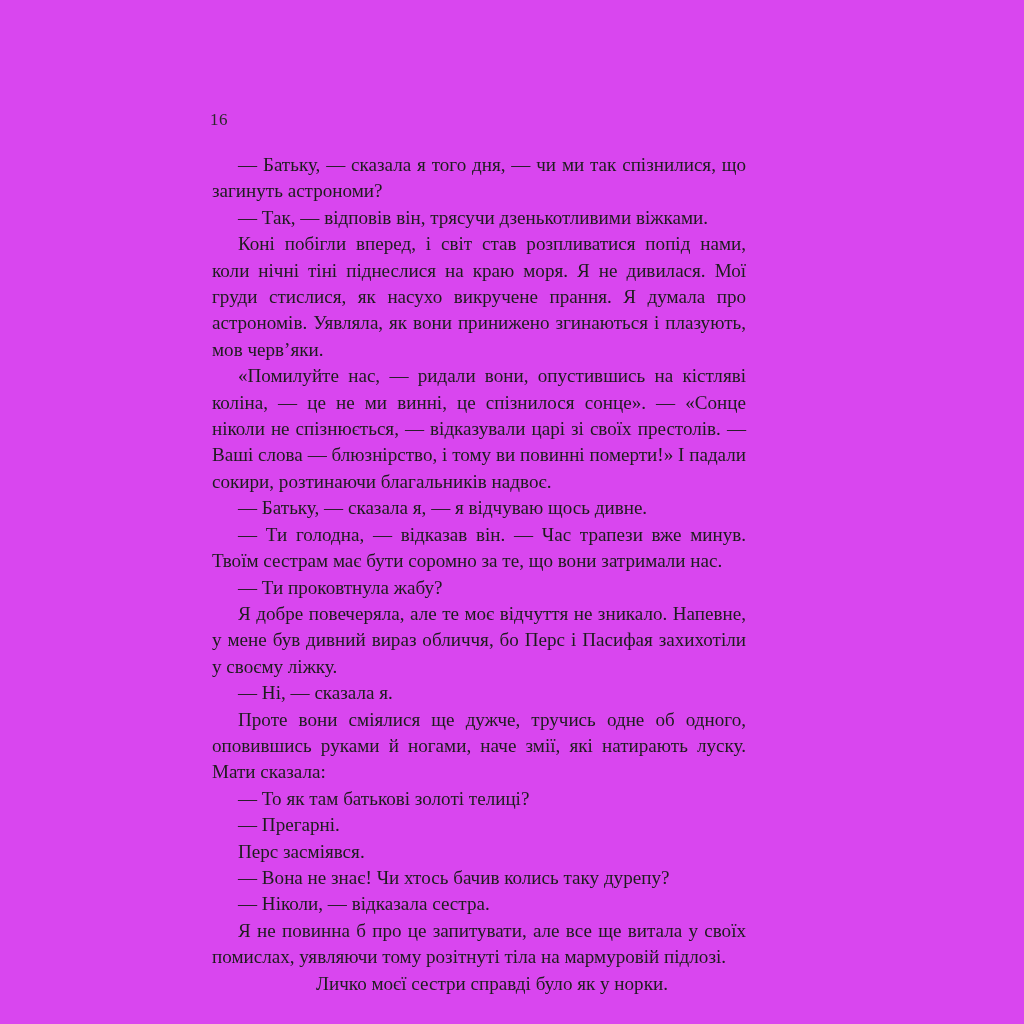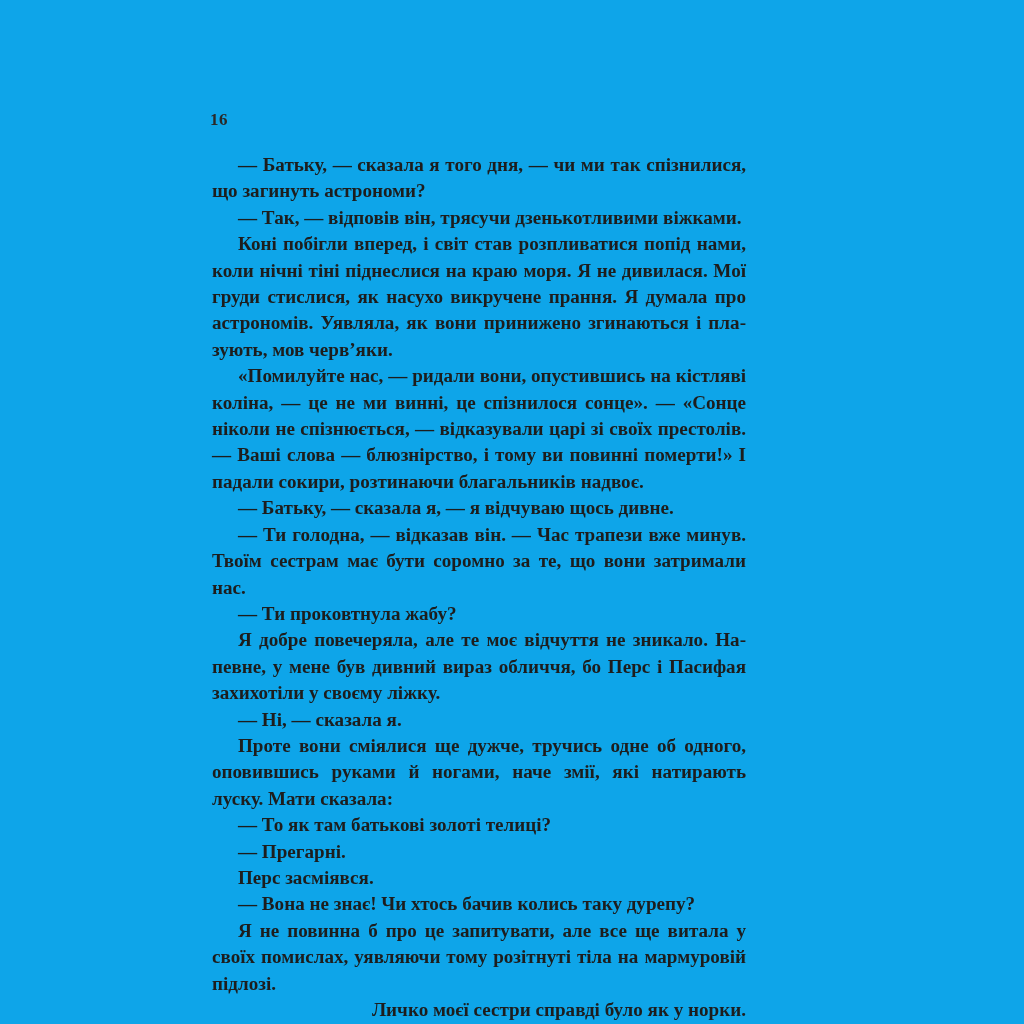--- a/index.html
+++ b/index.html
@@ -11,22 +11,21 @@
     width: 1024px;
     height: 1024px;
     font-family: "Liberation Serif", "DejaVu Serif", serif;
     color: #1b1b1b;
     overflow: hidden;
   }
   .page {
     position: relative;
     width: 1024px;
     height: 1024px;
-    background: #0ea5e9;
-    font-weight: bold;
+    background: #d946ef;
   }
   .page-number {
     position: absolute;
     left: 210px;
     top: 110px;
     font-size: 17px;
     color: #2a2a2a;
     letter-spacing: 0.5px;
   }
   .text-block {
@@ -43,21 +42,21 @@
   }
   .text-block p {
     margin: 0;
     text-indent: 0;
     hyphens: manual;
   }
   .text-block p.indent {
     text-indent: 26px;
   }
   .text-block p:last-child {
-    text-align: right;
+    text-align: center;
   }
 </style>
 </head>
 <body>
 
 <div class="page">
 
   <div class="page-number">16</div>
 
   <div class="text-block">
@@ -68,17 +67,18 @@
       <p class="indent">— Батьку, — сказала я, — я відчуваю щось дивне.</p>
       <p class="indent">— Ти голодна, — відказав він. — Час трапези вже минув. Твоїм сестрам має бути соромно за те, що вони затримали нас.</p>
       <p class="indent">— Ти проковтнула жабу?</p>
       <p class="indent">Я добре повечеряла, але те моє відчуття не зникало. На­певне, у мене був дивний вираз обличчя, бо Перс і Пасифая захихотіли у своєму ліжку.</p>
       <p class="indent">— Ні, — сказала я.</p>
       <p class="indent">Проте вони сміялися ще дужче, тручись одне об одного, оповившись руками й ногами, наче змії, які натирають луску. Мати сказала:</p>
       <p class="indent">— То як там батькові золоті телиці?</p>
       <p class="indent">— Прегарні.</p>
       <p class="indent">Перс засміявся.</p>
       <p class="indent">— Вона не знає! Чи хтось бачив колись таку дурепу?</p>
+      <p class="indent">— Ніколи, — відказала сестра.</p>
       <p class="indent">Я не повинна б про це запитувати, але все ще витала у сво­їх помислах, уявляючи тому розітнуті тіла на мармуровій підлозі.</p>
       <p class="indent">Личко моєї сестри справді було як у норки.</p>
     </div>
 
 </div>
 
 </body></html>

